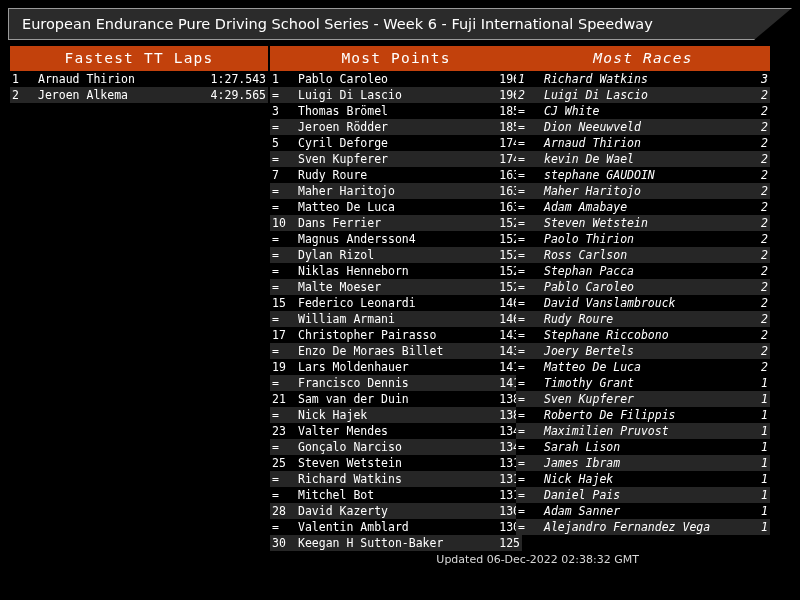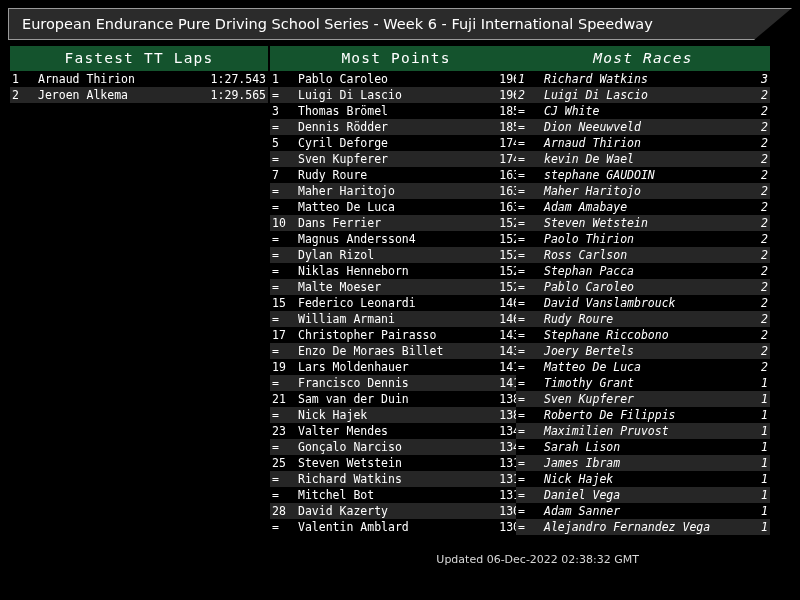--- a/index.html
+++ b/index.html
@@ -57,21 +57,21 @@
   
   .col {
     position: absolute;
     top: 46px;
   }
   .col-ttlaps { left: 10px; width: 258px; }
   .col-points { left: 270px; width: 252px; }
   .col-races  { left: 516px; width: 254px; font-style: italic; }
 
   .col-header {
-    background: #14532d;
+    background: #c2410c;
     color: #ffffff;
     text-align: center;
     font-size: 14.5px;
     letter-spacing: 1.2px;
     height: 25px;
     line-height: 25px;
     font-family: "DejaVu Sans Mono", monospace;
   }
 
   table.board {
@@ -141,21 +141,21 @@
     <table class="board">
       <tbody>
           <tr class="row-odd">
             <td class="pos">1</td>
             <td class="name">Arnaud Thirion</td>
             <td class="val">1:27.543</td>
           </tr>
           <tr class="row-even">
             <td class="pos">2</td>
             <td class="name">Jeroen Alkema</td>
-            <td class="val">1:29.565</td>
+            <td class="val">4:29.565</td>
           </tr>
         </tbody>
     </table>
   </div>
 
   <div class="col col-points">
     <div class="col-header">Most Points</div>
     <table class="board">
       <tbody>
           <tr class="row-odd">
@@ -168,21 +168,21 @@
             <td class="name">Luigi Di Lascio</td>
             <td class="val-narrow">196</td>
           </tr>
           <tr class="row-odd">
             <td class="pos">3</td>
             <td class="name">Thomas Brömel</td>
             <td class="val-narrow">185</td>
           </tr>
           <tr class="row-even">
             <td class="pos">=</td>
-            <td class="name">Dennis Rödder</td>
+            <td class="name">Jeroen Rödder</td>
             <td class="val-narrow">185</td>
           </tr>
           <tr class="row-odd">
             <td class="pos">5</td>
             <td class="name">Cyril Deforge</td>
             <td class="val-narrow">174</td>
           </tr>
           <tr class="row-even">
             <td class="pos">=</td>
             <td class="name">Sven Kupferer</td>
@@ -295,20 +295,25 @@
           </tr>
           <tr class="row-even">
             <td class="pos">28</td>
             <td class="name">David Kazerty</td>
             <td class="val-narrow">130</td>
           </tr>
           <tr class="row-odd">
             <td class="pos">=</td>
             <td class="name">Valentin Amblard</td>
             <td class="val-narrow">130</td>
+          </tr>
+          <tr class="row-even">
+            <td class="pos">30</td>
+            <td class="name">Keegan H Sutton-Baker</td>
+            <td class="val-narrow">125</td>
           </tr>
         </tbody>
     </table>
   </div>
 
   <div class="col col-races">
     <div class="col-header">Most Races</div>
     <table class="board">
       <tbody>
           <tr class="row-odd">
@@ -436,21 +441,21 @@
             <td class="name">James Ibram</td>
             <td class="val-narrow">1</td>
           </tr>
           <tr class="row-odd">
             <td class="pos">=</td>
             <td class="name">Nick Hajek</td>
             <td class="val-narrow">1</td>
           </tr>
           <tr class="row-even">
             <td class="pos">=</td>
-            <td class="name">Daniel Vega</td>
+            <td class="name">Daniel Pais</td>
             <td class="val-narrow">1</td>
           </tr>
           <tr class="row-odd">
             <td class="pos">=</td>
             <td class="name">Adam Sanner</td>
             <td class="val-narrow">1</td>
           </tr>
           <tr class="row-even">
             <td class="pos">=</td>
             <td class="name">Alejandro Fernandez Vega</td>

